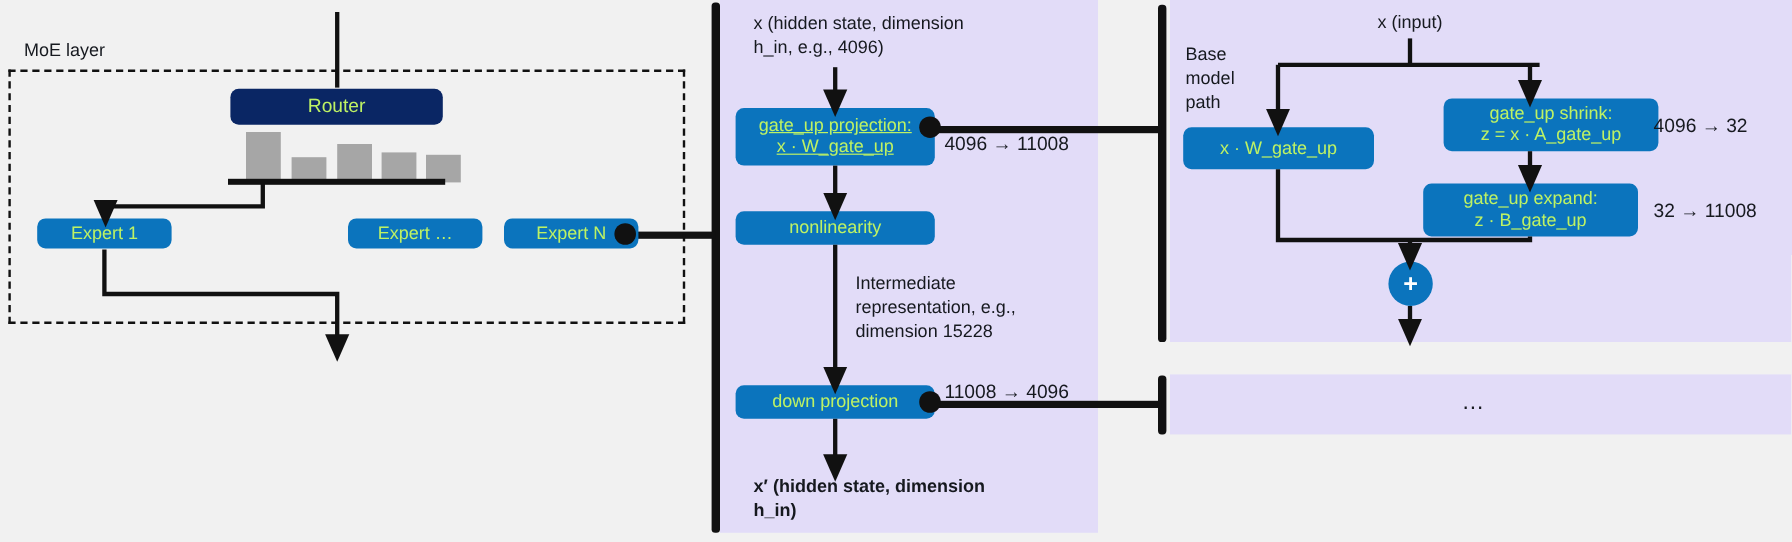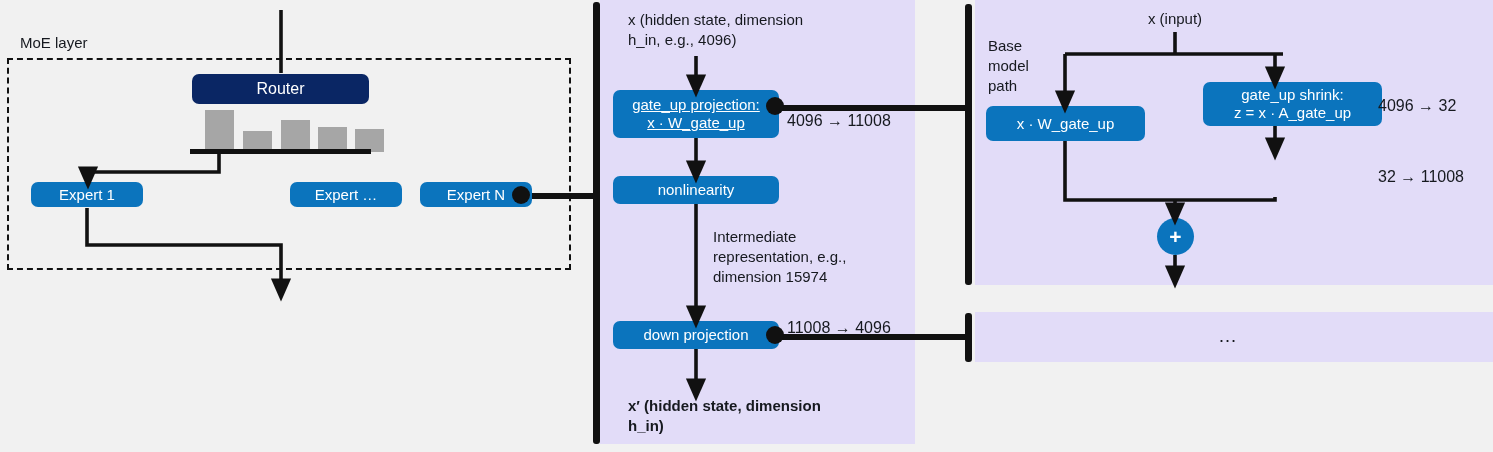--- a/index.html
+++ b/index.html
@@ -31,21 +31,21 @@
   }
   .dashbox {
     position: absolute;
     border: 2px dashed #111111;
     background: transparent;
   }
   .nodebox {
     position: absolute;
     background: #0b74bd;
     border-radius: 7px;
-    color: #ffffff;
+    color: #bef264;
     display: flex;
     align-items: center;
     justify-content: center;
     text-align: center;
     line-height: 1.18;
     box-sizing: border-box;
     white-space: nowrap;
   }
   .nodebox.navy { background: #0a2664; }
   .lbl {
@@ -133,21 +133,21 @@
     <span style="white-space:pre-line;text-decoration:underline;">gate_up projection:
 x · W_gate_up</span>
   </div>
   <div class="dot" style="left:766px; top:97px; width:18px; height:18px;"></div>
   <div class="lbl" style="left:787px; top:110px; font-size:16px;">4096 → 11008</div>
 
   <div class="nodebox" style="left:613px; top:176px; width:166px; height:28px; font-size:15px;">nonlinearity</div>
 
   <div class="lbl" style="left:713px; top:227px; font-size:15px;">Intermediate
 representation, e.g.,
-dimension 15974</div>
+dimension 15228</div>
 
   <div class="nodebox" style="left:613px; top:321px; width:166px; height:28px; font-size:15px;">down projection</div>
   <div class="dot" style="left:766px; top:326px; width:18px; height:18px;"></div>
   <div class="lbl" style="left:787px; top:317px; font-size:16px;">11008 → 4096</div>
 
   <div class="lbl" style="left:628px; top:396px; font-size:15px;font-weight:bold;">x′  (hidden state, dimension
 h_in)</div>
 
   <div class="lbl center" style="left:1095px; top:9px; width:160px; font-size:15px;">x  (input)</div>
   <div class="lbl" style="left:988px; top:36px; font-size:15px;">Base
@@ -156,20 +156,24 @@
   <div class="lbl" style="left:1290px; top:37px; font-size:15px;margin-top:45px;">Adapter path</div>
 
   <div class="nodebox" style="left:986px; top:106px; width:159px; height:35px; font-size:15px;">x · W_gate_up</div>
 
   <div class="nodebox" style="left:1186px; top:82px; width:179px; height:44px; font-size:15px;margin-left:17px;">
     <span style="white-space:pre-line;">gate_up shrink:
 z = x · A_gate_up</span>
   </div>
   <div class="lbl" style="left:1378px; top:95px; font-size:16px;">4096 → 32</div>
 
+  <div class="nodebox" style="left:1186px; top:153px; width:179px; height:44px; font-size:15px;">
+    <span style="white-space:pre-line;">gate_up expand:
+z · B_gate_up</span>
+  </div>
   <div class="lbl" style="left:1378px; top:166px; font-size:16px;">32 → 11008</div>
 
   <div class="plus" style="left:1157px; top:218px; width:37px; height:37px;">+</div>
 
   <div class="ellipsis" style="left:1218px; top:325px;">…</div>
 
   <svg class="arrows" viewBox="0 0 1493 452">
     <defs>
       <marker id="ah" markerWidth="7" markerHeight="7" refX="3.2" refY="3.1" orient="auto" markerUnits="strokeWidth">
         <path d="M0,0.3 L6.4,3.1 L0,5.9 z" fill="#111111"></path>

